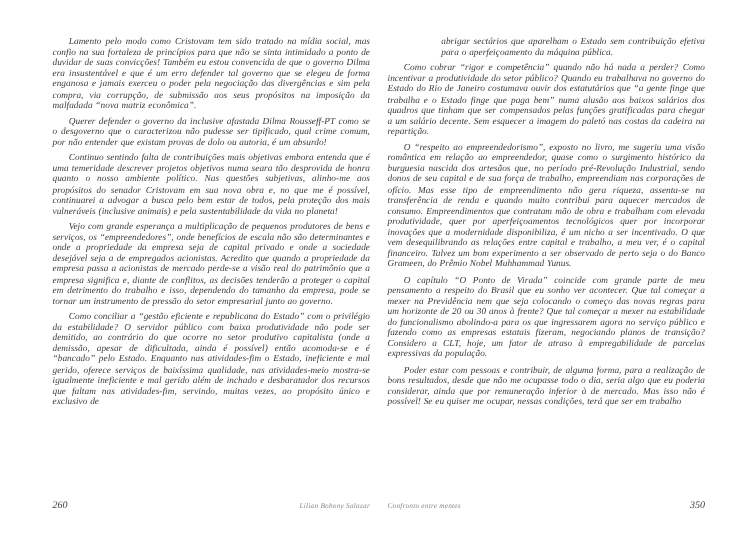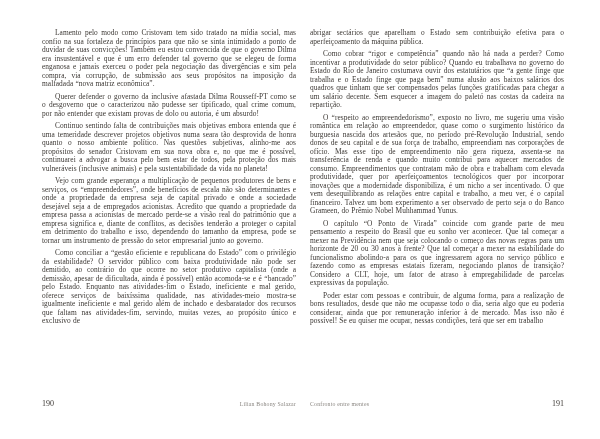--- a/index.html
+++ b/index.html
@@ -7,40 +7,41 @@
     padding: 0;
     background: #ffffff;
   }
   .spread {
     position: relative;
     width: 600px;
     height: 418px;
     background: #ffffff;
     overflow: hidden;
     font-family: "Liberation Serif", serif;
+    font-style: italic;
   }
   .page {
     position: absolute;
     top: 29px;
     width: 254px;
   }
   .page-left  { left: 42px; }
   .page-right { left: 310px; }
   .page p {
     margin: 0 0 4px 0;
     font-size: 7.4px;
     line-height: 8.5px;
     text-align: justify;
     text-indent: 13px;
     color: #3c3834;
     letter-spacing: 0.05px;
     word-spacing: 0.3px;
     hyphens: auto;
   }
-  .page p.continuation { text-indent: 0; }
+  .page p.continuation { text-indent: 0; margin-left: 43px; }
   .footer {
     position: absolute;
     top: 399px;
     width: 254px;
     display: flex;
     justify-content: space-between;
     align-items: baseline;
   }
   .footer-left  { left: 42px; }
   .footer-right { left: 310px; }
@@ -71,22 +72,22 @@
 
   <div class="page page-right">
     <p class="continuation">abrigar sectários que aparelham o Estado sem contribuição efetiva para o aperfeiçoamento da máquina pública.</p>
     <p>Como cobrar “rigor e competência” quando não há nada a perder? Como incentivar a produtividade do setor público? Quando eu trabalhava no governo do Estado do Rio de Janeiro costumava ouvir dos estatutários que “a gente finge que trabalha e o Estado finge que paga bem” numa alusão aos baixos salários dos quadros que tinham que ser compensados pelas funções gratificadas para chegar a um salário decente. Sem esquecer a imagem do paletó nas costas da cadeira na repartição.</p>
     <p>O “respeito ao empreendedorismo”, exposto no livro, me sugeriu uma visão romântica em relação ao empreendedor, quase como o surgimento histórico da burguesia nascida dos artesãos que, no período pré-Revolução Industrial, sendo donos de seu capital e de sua força de trabalho, empreendiam nas corporações de ofício. Mas esse tipo de empreendimento não gera riqueza, assenta-se na transferência de renda e quando muito contribui para aquecer mercados de consumo. Empreendimentos que contratam mão de obra e trabalham com elevada produtividade, quer por aperfeiçoamentos tecnológicos quer por incorporar inovações que a modernidade disponibiliza, é um nicho a ser incentivado. O que vem desequilibrando as relações entre capital e trabalho, a meu ver, é o capital financeiro. Talvez um bom experimento a ser observado de perto seja o do Banco Grameen, do Prêmio Nobel Muhhammad Yunus.</p>
     <p>O capítulo “O Ponto de Virada” coincide com grande parte de meu pensamento a respeito do Brasil que eu sonho ver acontecer. Que tal começar a mexer na Previdência nem que seja colocando o começo das novas regras para um horizonte de 20 ou 30 anos à frente? Que tal começar a mexer na estabilidade do funcionalismo abolindo-a para os que ingressarem agora no serviço público e fazendo como as empresas estatais fizeram, negociando planos de transição? Considero a CLT, hoje, um fator de atraso à empregabilidade de parcelas expressivas da população.</p>
     <p>Poder estar com pessoas e contribuir, de alguma forma, para a realização de bons resultados, desde que não me ocupasse todo o dia, seria algo que eu poderia considerar, ainda que por remuneração inferior à de mercado. Mas isso não é possível! Se eu quiser me ocupar, nessas condições, terá que ser em trabalho</p>
   </div>
 
   <div class="footer footer-left">
-    <span class="page-number">190</span>
+    <span class="page-number">260</span>
     <span class="running-text">Lílian Bohony Salazar</span>
   </div>
 
   <div class="footer footer-right">
     <span class="running-text">Confronto entre mentes</span>
-    <span class="page-number">191</span>
+    <span class="page-number">350</span>
   </div>
 
 </div>
 
 </body></html>

